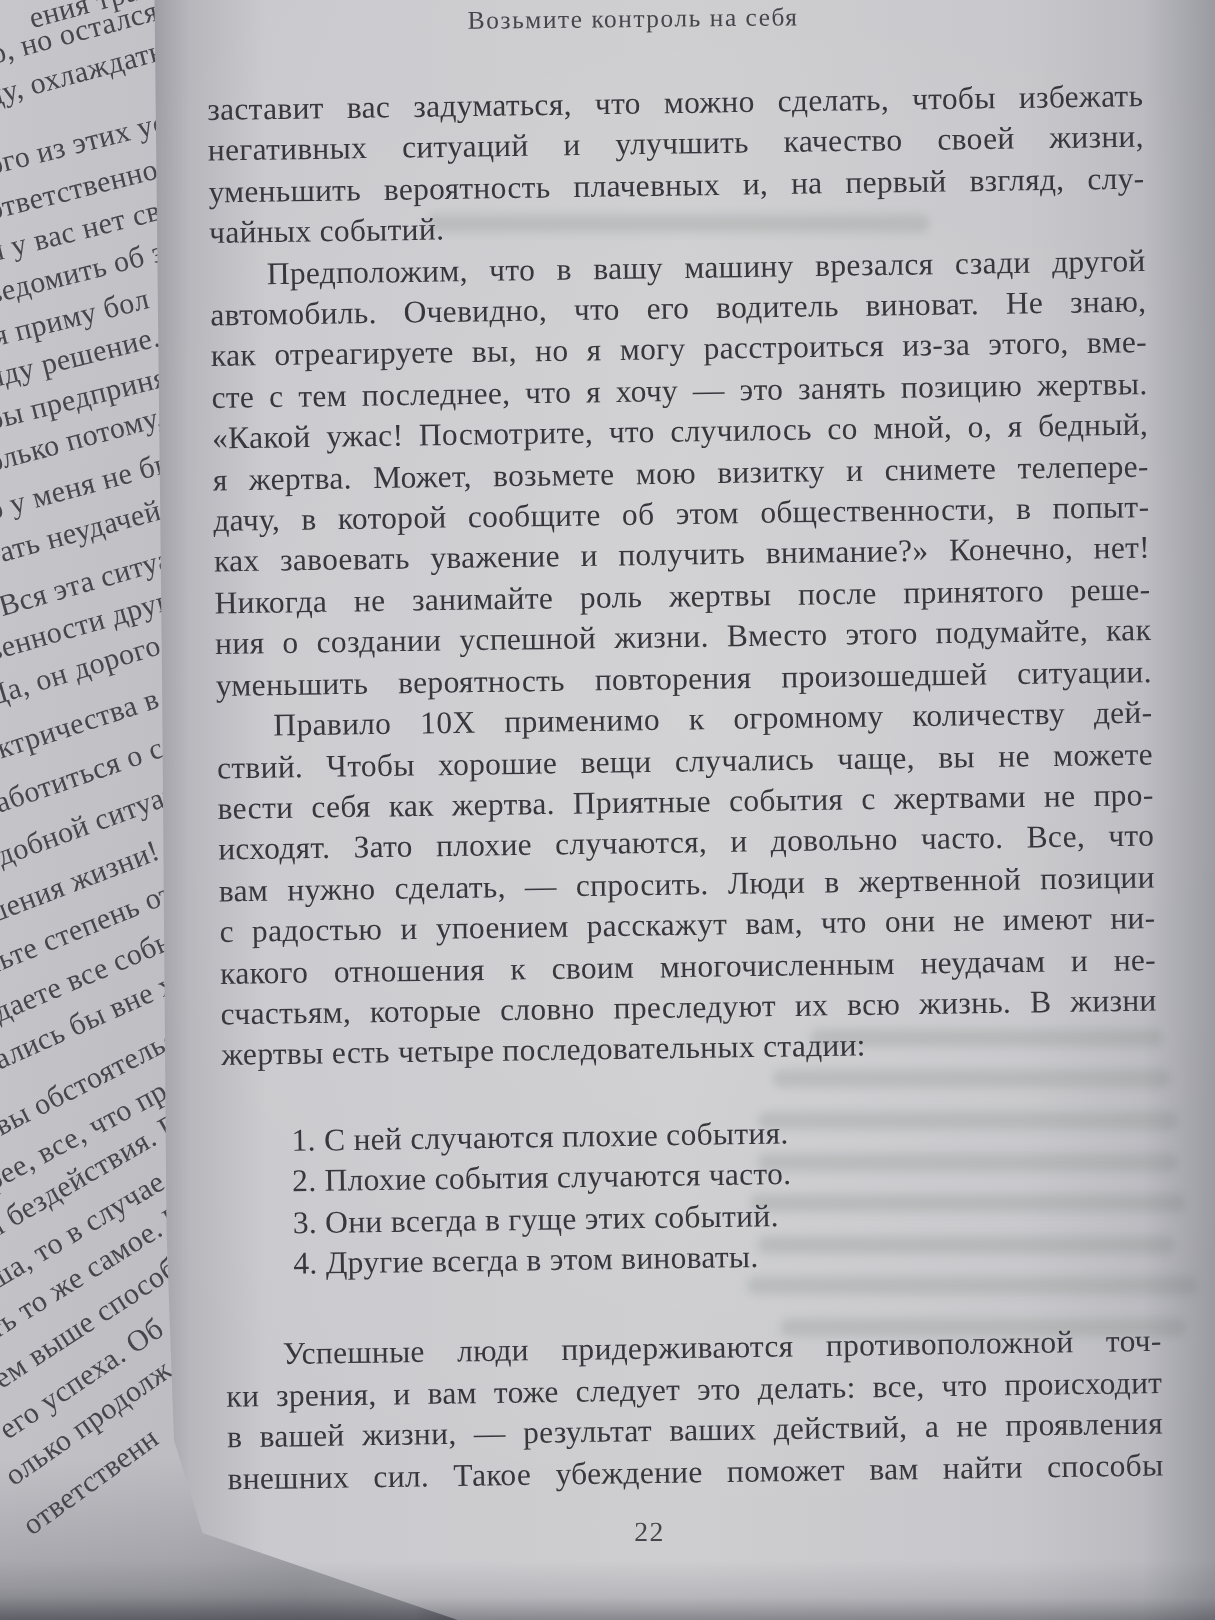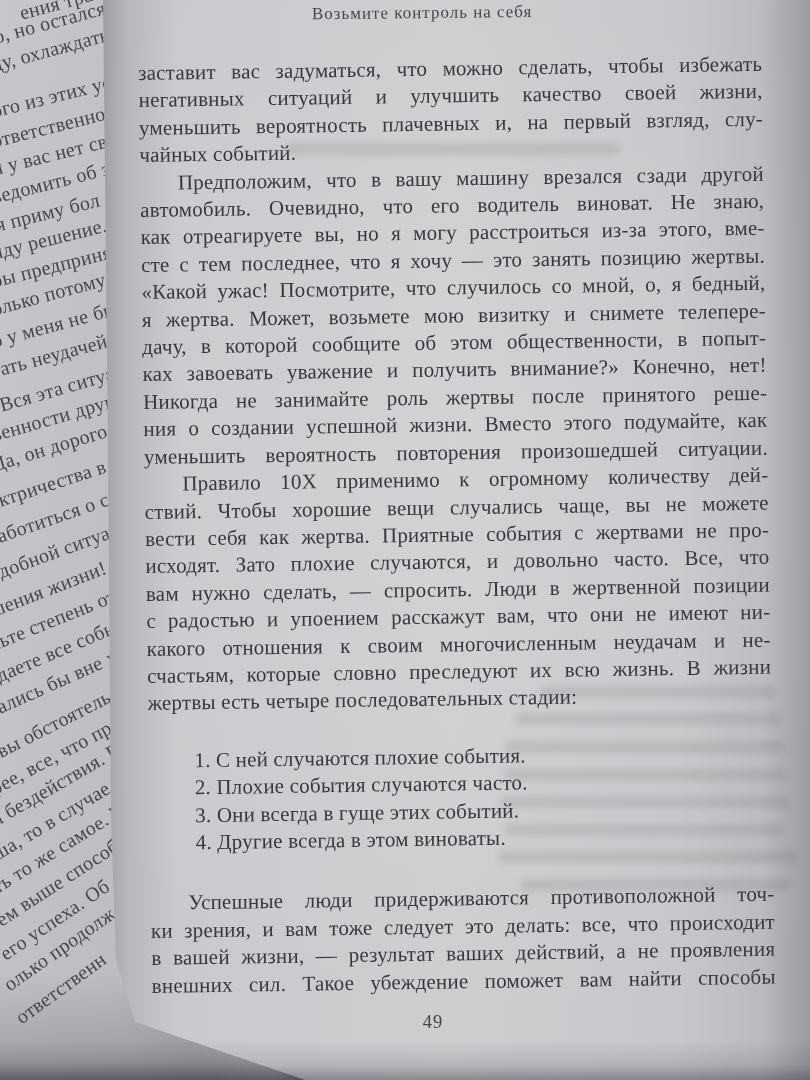--- a/index.html
+++ b/index.html
@@ -107,21 +107,21 @@
       <div class="line end list">2. Плохие события случаются часто.</div>
       <div class="line end list">3. Они всегда в гуще этих событий.</div>
       <div class="line end list">4. Другие всегда в этом виноваты.</div>
       <div class="line gap" style="height: 33px;"></div>
       <div class="line j indent">Успешные люди придерживаются противоположной точ-</div>
       <div class="line j">ки зрения, и вам тоже следует это делать: все, что происходит</div>
       <div class="line j">в вашей жизни, — результат ваших действий, а не проявления</div>
       <div class="line j">внешних сил. Такое убеждение поможет вам найти способы</div>
     </div>
 
-  <div id="page-number">49</div>
+  <div id="page-number">22</div>
 
   <div id="gutter-shadow"></div>
 
   <div id="left-page">
 
     <div class="edge-light"></div>
     <div class="bottom-dark"></div>
   <div class="lp-frag" style="left: 20px; top: 2px; transform: rotate(-15deg);">ения тра</div>
       <div class="lp-frag" style="left: -6px; top: 26px; transform: rotate(-15deg);">о, но остался б</div>
       <div class="lp-frag" style="left: -8px; top: 54px; transform: rotate(-15deg);">ду, охлаждать е</div>

